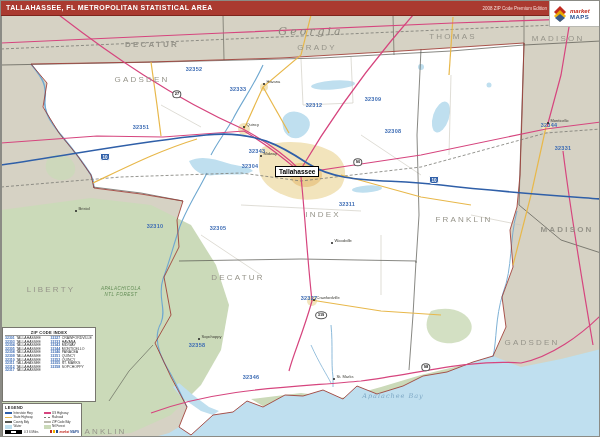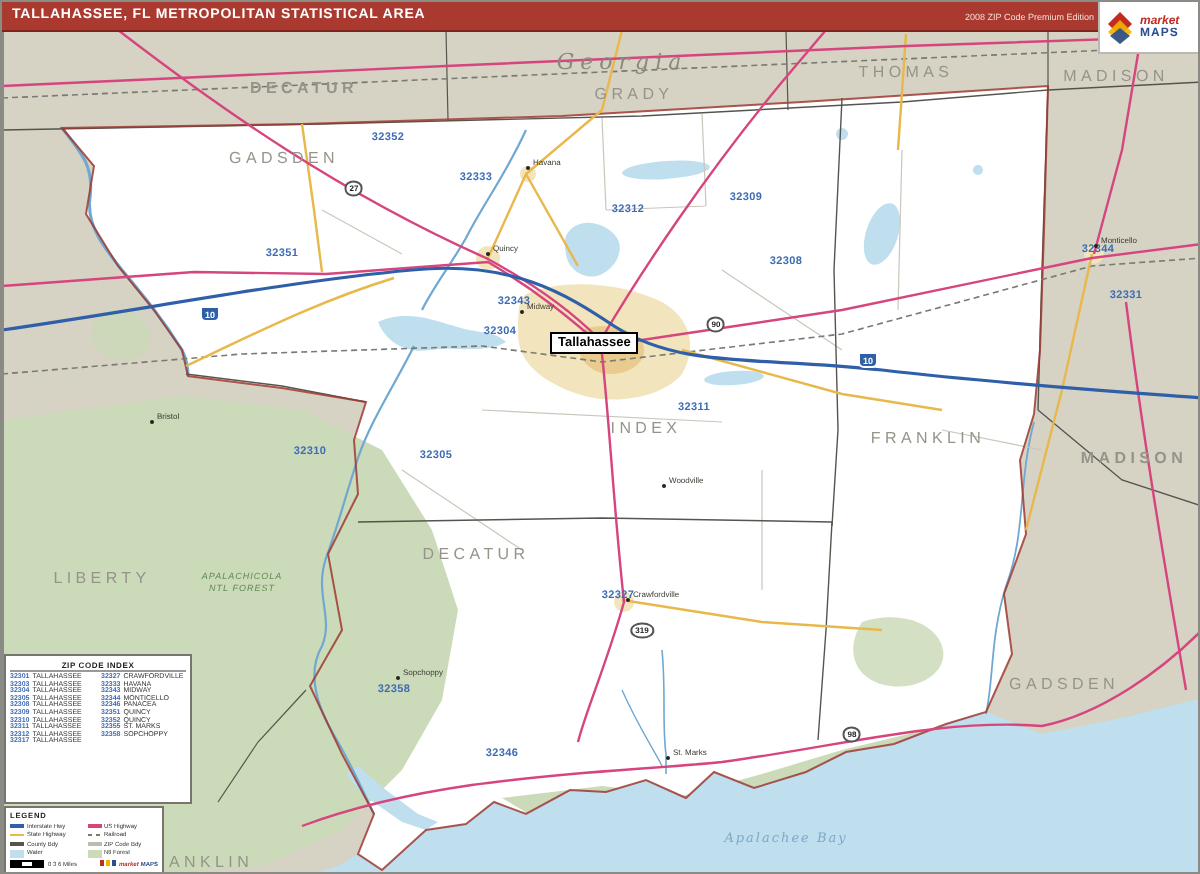--- a/index.html
+++ b/index.html
@@ -33,21 +33,21 @@
             border-radius:1px 1px 3px 3px;line-height:5px;}
   .shield-us{position:absolute;transform:translate(-50%,-50%);background:#fff;color:#1c1c1c;
              font-size:4px;font-weight:bold;padding:.5px 1.5px;border:.5px solid #555;
              border-radius:50%;line-height:4.5px;}
   .state-label{position:absolute;left:310px;top:16px;transform:translate(-50%,-50%);z-index:2;
                font-family:"DejaVu Serif",serif;font-style:italic;font-size:11px;color:#8B897E;
                letter-spacing:3px;}
   .forest-label{position:absolute;left:120px;top:276px;transform:translate(-50%,-50%);z-index:2;
                 font-size:4.5px;font-style:italic;color:#5F8A52;text-align:center;line-height:5.5px;
                 letter-spacing:.5px;}
-  .bay-label{position:absolute;left:392px;top:404px;transform:translate(-50%,-50%);z-index:2;
+  .bay-label{position:absolute;left:392px;top:381px;transform:translate(-50%,-50%);z-index:2;
              font-family:"DejaVu Serif",serif;font-style:italic;font-size:6.5px;color:#7FA9C6;
              letter-spacing:1px;white-space:nowrap;}
   .city-box{position:absolute;left:274px;top:151px;z-index:3;background:#fff;border:1px solid #000;
             font-size:6.5px;font-weight:bold;color:#000;padding:1px 3px;line-height:7px;white-space:nowrap;}
   
   .zip-index{position:absolute;left:1px;bottom:36px;width:94px;height:75px;background:#fff;
              border:.5px solid #77766e;z-index:4;box-sizing:border-box;padding:1.5px 2px;overflow:hidden;}
   .zi-title{font-size:4px;font-weight:bold;color:#222;text-align:center;border-bottom:.5px solid #999;
             margin-bottom:1px;padding-bottom:.5px;letter-spacing:.3px;}
   #zip-rows{column-count:2;column-gap:3px;}

